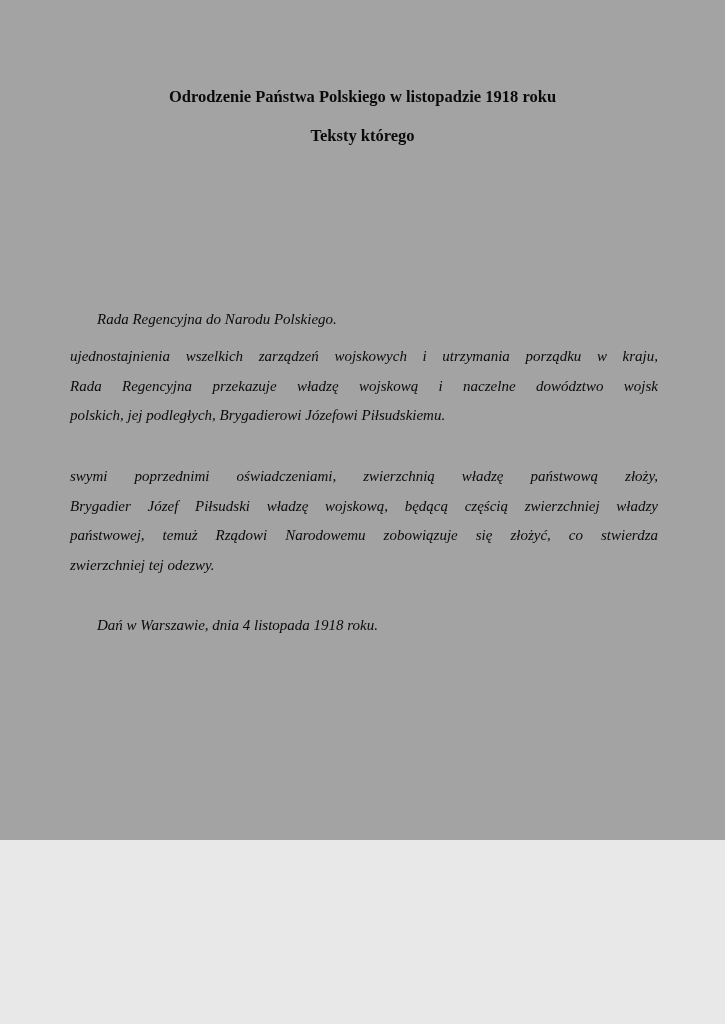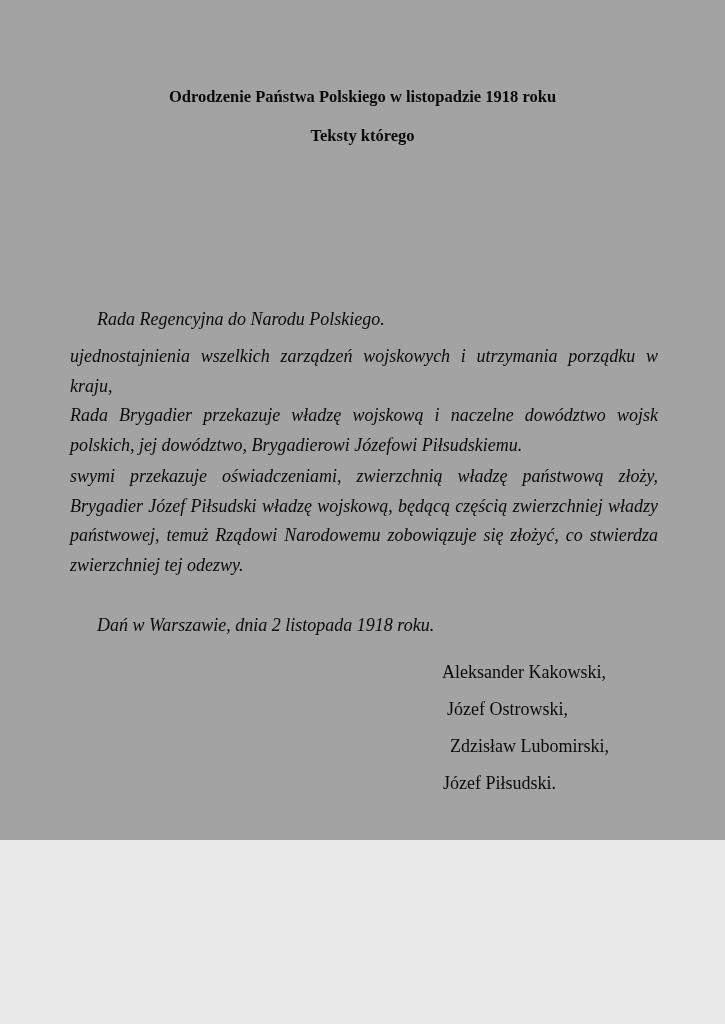--- a/index.html
+++ b/index.html
@@ -26,21 +26,21 @@
     white-space: nowrap;
   }
   .h1 { top: 87px; }
   .h2 { top: 126px; }
   .h3 { top: 192px; }
   .body-block {
     position: absolute;
     left: 70px;
     width: 588px;
     font-style: italic;
-    font-size: 18px;
+    font-size: 15px;
     line-height: 29.5px;
   }
   .para-a { top: 305px; }
   .para-b { top: 342px; }
   .para-c { top: 462px; }
   .para-d { top: 611px; }
   .line {
     text-align: justify;
     text-align-last: justify;
   }
@@ -74,35 +74,29 @@
 
   <div class="heading h2">Teksty którego</div>
 
 
   <div class="body-block para-a">
     <div class="line first last">Rada Regencyjna do Narodu Polskiego.</div>
   </div>
 
   <div class="body-block para-b">
     <div class="line">ujednostajnienia wszelkich zarządzeń wojskowych i utrzymania porządku w kraju,</div>
-    <div class="line">Rada Brygadier przekazuje władzę wojskową i naczelne dowództwo wojsk</div>
-    <div class="line last">polskich, jej dowództwo, Brygadierowi Józefowi Piłsudskiemu.</div>
+    <div class="line">Rada Regencyjna przekazuje władzę wojskową i naczelne dowództwo wojsk</div>
+    <div class="line last">polskich, jej podległych, Brygadierowi Józefowi Piłsudskiemu.</div>
   </div>
 
   <div class="body-block para-c">
-    <div class="line">swymi przekazuje oświadczeniami, zwierzchnią władzę państwową złoży,</div>
+    <div class="line">swymi poprzednimi oświadczeniami, zwierzchnią władzę państwową złoży,</div>
     <div class="line">Brygadier Józef Piłsudski władzę wojskową, będącą częścią zwierzchniej władzy</div>
     <div class="line">państwowej, temuż Rządowi Narodowemu zobowiązuje się złożyć, co stwierdza</div>
     <div class="line last">zwierzchniej tej odezwy.</div>
   </div>
 
   <div class="body-block para-d">
-    <div class="line first last">Dań w Warszawie, dnia 2 listopada 1918 roku.</div>
+    <div class="line first last">Dań w Warszawie, dnia 4 listopada 1918 roku.</div>
   </div>
 
-  <div class="signatures">
-    <div class="sig-0">Aleksander Kakowski,</div>
-    <div class="sig-1">Józef Ostrowski,</div>
-    <div class="sig-2">Zdzisław Lubomirski,</div>
-    <div class="sig-3">Józef Piłsudski.</div>
-  </div>
 
 </div>
 
 </body></html>

